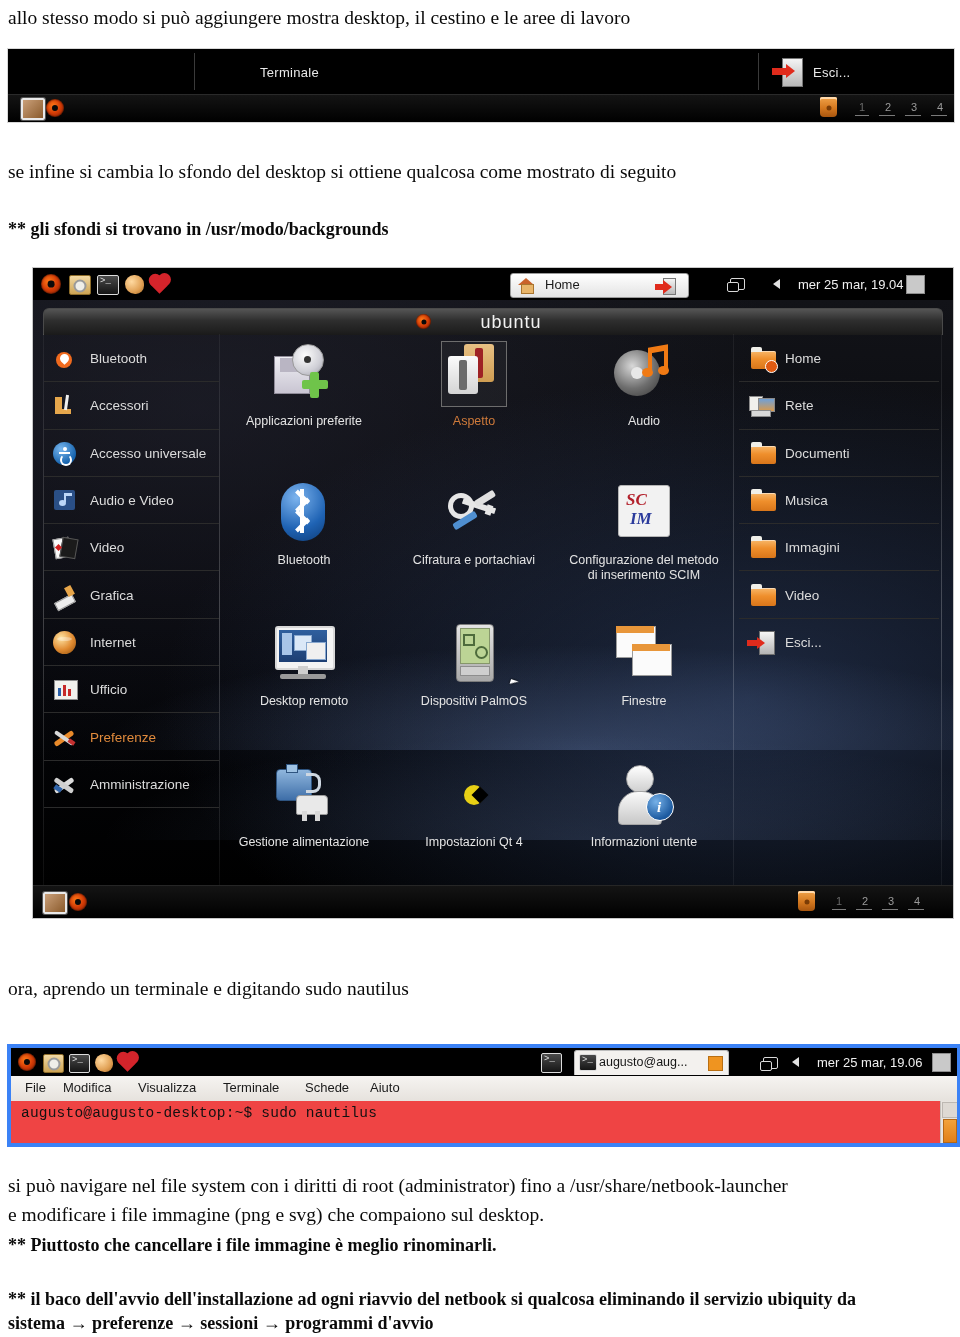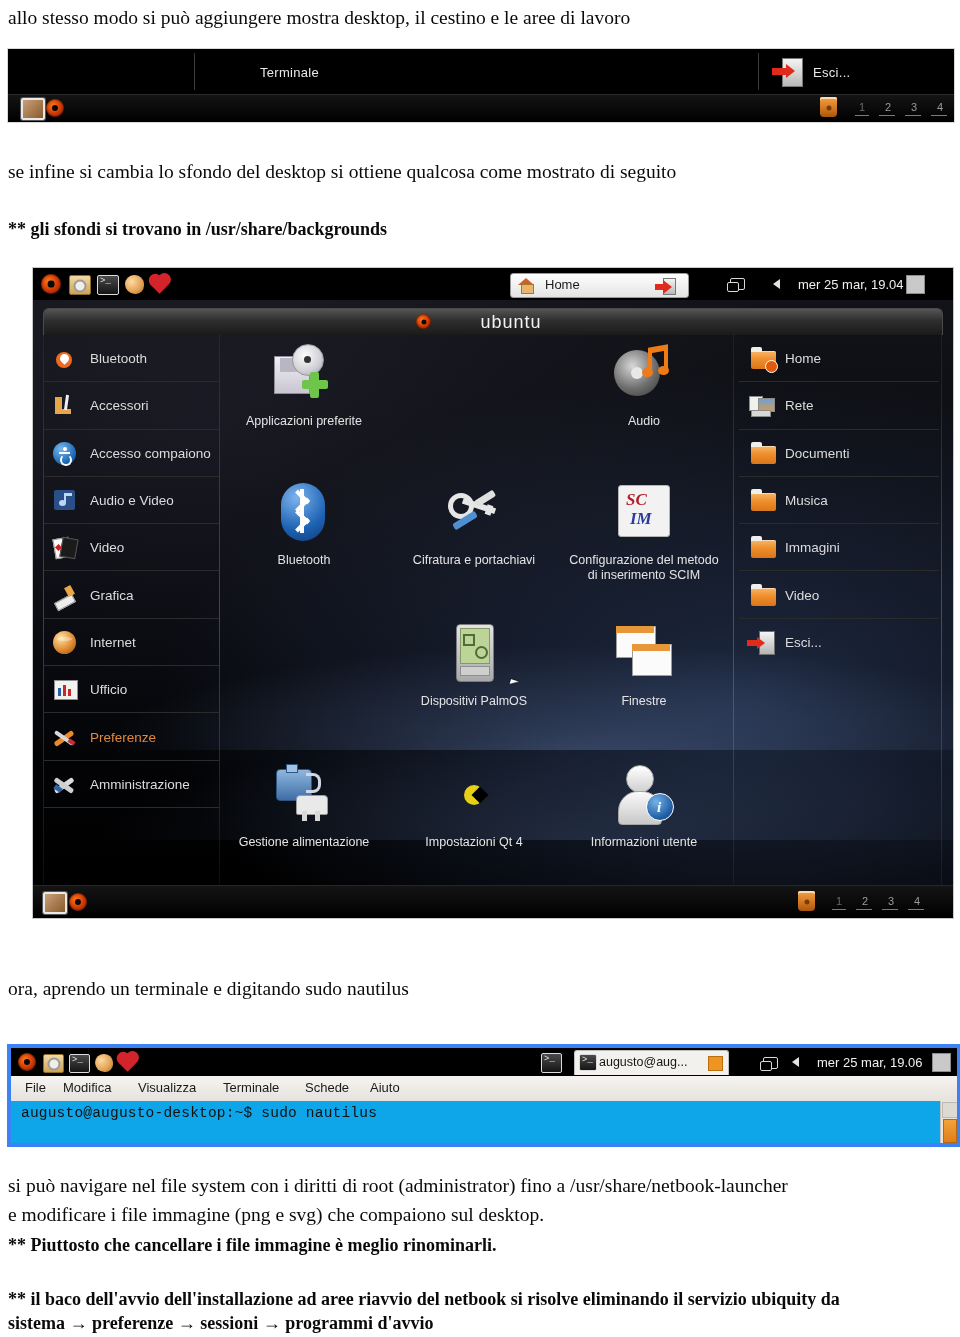--- a/index.html
+++ b/index.html
@@ -119,21 +119,21 @@
   .folder:before{content:"";position:absolute;left:0;top:-4px;width:11px;height:5px;border-radius:2px 2px 0 0;
       background:#f0f0ea;}
 
   
   #shot3{left:7px;top:1044px;width:946px;height:95px;border:4px solid #3b82f6;}
   .t-panel{position:absolute;left:0;top:0;width:100%;height:28px;background:#000;}
   .t-tabwhite{position:absolute;top:2px;height:24px;background:#f3f1ee;border:1px solid #bdbdbd;border-bottom:none;border-radius:3px 3px 0 0;}
   .t-menu{position:absolute;left:0;top:28px;width:100%;height:25px;
       background:linear-gradient(to bottom,#f6f4f1,#e6e2dd);border-bottom:1px solid #c4c0ba;}
   .t-menu .mi{position:absolute;top:4px;font-family:"Liberation Sans",sans-serif;font-size:13px;color:#1a1a1a;}
-  .t-body{position:absolute;left:0;top:53px;width:100%;bottom:0;background:#0ea5e9;}
+  .t-body{position:absolute;left:0;top:53px;width:100%;bottom:0;background:#ef4444;}
   .t-line{position:absolute;left:10px;top:4px;font-family:"Liberation Mono",monospace;
       font-size:14.5px;color:#111;letter-spacing:.2px;}
   .t-scroll{position:absolute;right:0;top:0;width:16px;bottom:0;background:#e8e4df;border-left:1px solid #c4c0ba;}
   .t-thumb{position:absolute;left:2px;top:18px;width:12px;height:22px;background:linear-gradient(to bottom,#f3a23a,#e07f18);border:1px solid #b56714;}
   .t-arrowbox{position:absolute;left:1px;top:1px;width:14px;height:14px;background:#ded9d3;border:1px solid #bdb8b2;}
 
   .termicon{position:absolute;background:linear-gradient(to bottom,#4a4a4a,#151515);
       border:1px solid #dcdcdc;border-radius:2px;}
   .termicon:after{content:">_";position:absolute;left:2px;top:0px;color:#e6e6e6;
       font-family:"Liberation Mono",monospace;font-size:9px;}
@@ -183,21 +183,21 @@
       <div class="wsnum" style="left:877px;top:52px;">2</div>
       <div class="ws-underline" style="left:871px;top:66px;width:16px;"></div>
       <div class="wsnum" style="left:903px;top:52px;">3</div>
       <div class="ws-underline" style="left:897px;top:66px;width:16px;"></div>
       <div class="wsnum" style="left:929px;top:52px;">4</div>
       <div class="ws-underline" style="left:923px;top:66px;width:16px;"></div>
     </div>
   </div>
 
   <div class="abs prose" style="left:8px;top:158px;width:944px;">se infine si cambia lo sfondo del desktop si ottiene qualcosa come mostrato di seguito</div>
-  <div class="abs prose bold" style="left:8px;top:215px;width:944px;">** gli sfondi si trovano in /usr/share/backgrounds</div>
+  <div class="abs prose bold" style="left:8px;top:215px;width:944px;">** gli sfondi si trovano in /usr/modo/backgrounds</div>
 
   <div class="shot" id="shot2">
 
     <div class="nb-top">
       <div class="ubu-logo ico" style="left:8px;top:6px;width:20px;height:20px;"></div>
       <div class="gearbox ico" style="left:36px;top:7px;width:20px;height:18px;"></div>
       <div class="termicon ico" style="left:64px;top:7px;width:20px;height:18px;"></div>
       <div class="shell ico" style="left:92px;top:7px;width:19px;height:19px;"></div>
       <div class="heart ico" style="left:120px;top:10px;width:13px;height:13px;"></div>
 
@@ -248,21 +248,21 @@
           </span>
           <span class="lbl">Accessori</span>
         </div>
         <div class="li">
           <span class="ic">
             <div style="position:absolute;left:1px;top:2px;width:23px;height:23px;border-radius:50%;background:radial-gradient(circle at 35% 30%,#79b7ef,#1663ad 70%)"></div>
             <div style="position:absolute;left:11px;top:7px;width:4px;height:4px;border-radius:50%;background:#fff"></div>
             <div style="position:absolute;left:7px;top:12px;width:11px;height:2.5px;background:#fff"></div>
             <div style="position:absolute;left:8px;top:14px;width:8px;height:8px;border:2.2px solid #fff;border-radius:50%;border-top-color:transparent"></div>
           </span>
-          <span class="lbl">Accesso compaiono</span>
+          <span class="lbl">Accesso universale</span>
         </div>
         <div class="li">
           <span class="ic">
             <div style="position:absolute;left:2px;top:3px;width:21px;height:20px;background:#2a4f86;border-radius:2px"></div>
             <div style="position:absolute;left:7px;top:13px;width:7px;height:6px;border-radius:50%;background:#bcd6f7"></div>
             <div style="position:absolute;left:12px;top:6px;width:2.2px;height:9px;background:#bcd6f7"></div>
             <div style="position:absolute;left:12px;top:6px;width:8px;height:3px;background:#bcd6f7"></div>
           </span>
           <span class="lbl">Audio e Video</span>
         </div>
@@ -319,20 +319,29 @@
         <div class="grid-cell" style="left: 6px; top: 6px;">
           <div class="glyph">
             <div style="position:absolute;left:2px;top:14px;width:34px;height:36px;background:linear-gradient(to bottom,#efeff4,#c9c5d2);border:1px solid #8f8b98"></div>
             <div style="position:absolute;left:8px;top:16px;width:20px;height:14px;background:#b9b5c3"></div>
             <div style="position:absolute;left:20px;top:2px;width:30px;height:30px;border-radius:50%;background:radial-gradient(circle at 40% 35%,#fdfdfd,#cfcfd6 60%,#9a9aa6 100%);border:1px solid #999"></div>
             <div style="position:absolute;left:32px;top:14px;width:7px;height:7px;border-radius:50%;background:#333"></div>
             <div style="position:absolute;left:30px;top:38px;width:26px;height:9px;background:#6fc44a;border-radius:2px"></div>
             <div style="position:absolute;left:38px;top:30px;width:9px;height:26px;background:#6fc44a;border-radius:2px"></div>
           </div>
           <div class="cap">Applicazioni preferite</div>
+        </div>
+        <div class="grid-cell hover" style="left: 176px; top: 6px;">
+          <div class="glyph">
+            <div style="position:absolute;left:22px;top:2px;width:30px;height:38px;background:linear-gradient(to bottom,#e8c184,#cf9d52);border-radius:3px"></div>
+            <div style="position:absolute;left:33px;top:6px;width:8px;height:30px;background:#9e2224;border-radius:2px"></div>
+            <div style="position:absolute;left:6px;top:14px;width:30px;height:38px;background:linear-gradient(to bottom,#fbfbfb,#d4d4d4);border-radius:3px"></div>
+            <div style="position:absolute;left:17px;top:18px;width:8px;height:30px;background:#6b6b6b;border-radius:2px"></div>
+          </div>
+          <div class="cap sel">Aspetto</div>
         </div>
         <div class="grid-cell" style="left: 346px; top: 6px;">
           <div class="glyph">
             <div style="position:absolute;left:2px;top:8px;width:46px;height:46px;border-radius:50%;background:radial-gradient(circle at 40% 35%,#d8d8d8,#6e6e6e 55%,#343434 100%)"></div>
             <div style="position:absolute;left:19px;top:25px;width:12px;height:12px;border-radius:50%;background:#e8e8e8"></div>
             <div style="position:absolute;left:36px;top:6px;width:4px;height:24px;background:#f07a14"></div>
             <div style="position:absolute;left:36px;top:4px;width:20px;height:6px;background:#f07a14;transform:skewY(-10deg)"></div>
             <div style="position:absolute;left:52px;top:6px;width:4px;height:22px;background:#f07a14"></div>
             <div style="position:absolute;left:30px;top:26px;width:11px;height:9px;border-radius:50%;background:#f07a14"></div>
             <div style="position:absolute;left:46px;top:24px;width:11px;height:9px;border-radius:50%;background:#f07a14"></div>
@@ -360,20 +369,32 @@
           </div>
           <div class="cap">Cifratura e portachiavi</div>
         </div>
         <div class="grid-cell" style="left: 346px; top: 145px;">
           <div class="glyph">
             <div style="position:absolute;left:6px;top:4px;width:50px;height:50px;background:#f2f2f2;border:1px solid #b5b5b5;border-radius:3px"></div>
             <div style="position:absolute;left:14px;top:9px;font-family:'Liberation Serif',serif;font-size:17px;font-style:italic;color:#b21f2a;font-weight:bold">SC</div>
             <div style="position:absolute;left:18px;top:28px;font-family:'Liberation Serif',serif;font-size:17px;font-style:italic;color:#2b3b9c;font-weight:bold">IM</div>
           </div>
           <div class="cap">Configurazione del metodo di inserimento SCIM</div>
+        </div>
+        <div class="grid-cell" style="left: 6px; top: 286px;">
+          <div class="glyph">
+            <div style="position:absolute;left:3px;top:4px;width:56px;height:40px;background:#f4f4f4;border:2px solid #d8d8d8;border-radius:3px"></div>
+            <div style="position:absolute;left:7px;top:8px;width:48px;height:32px;background:linear-gradient(to bottom,#2f5f9e,#1d3f73)"></div>
+            <div style="position:absolute;left:10px;top:11px;width:10px;height:22px;background:#a8c5e8"></div>
+            <div style="position:absolute;left:22px;top:13px;width:16px;height:14px;background:#dbe8f7;border:1px solid #88a8cf"></div>
+            <div style="position:absolute;left:34px;top:20px;width:18px;height:16px;background:#f0f0f0;border:1px solid #88a8cf"></div>
+            <div style="position:absolute;left:26px;top:44px;width:10px;height:8px;background:#cfcfcf"></div>
+            <div style="position:absolute;left:8px;top:52px;width:46px;height:5px;background:#9a9a9a;border-radius:2px"></div>
+          </div>
+          <div class="cap">Desktop remoto</div>
         </div>
         <div class="grid-cell" style="left: 176px; top: 286px;">
           <div class="glyph">
             <div style="position:absolute;left:14px;top:2px;width:36px;height:56px;background:linear-gradient(to bottom,#e4e4e4,#a9a9a9);border:1px solid #7c7c7c;border-radius:4px"></div>
             <div style="position:absolute;left:18px;top:6px;width:28px;height:34px;background:#bcd495;border:1px solid #86976b"></div>
             <div style="position:absolute;left:21px;top:12px;width:8px;height:8px;border:2px solid #4e6b3c"></div>
             <div style="position:absolute;left:33px;top:24px;width:9px;height:9px;border:2px solid #4e6b3c;border-radius:50%"></div>
             <div style="position:absolute;left:18px;top:44px;width:28px;height:8px;background:#cfcfcf;border:1px solid #8e8e8e"></div>
           </div>
           <div class="cap">Dispositivi PalmOS</div>
@@ -520,16 +541,16 @@
       <div class="t-scroll">
         <div class="t-arrowbox"></div>
         <div class="t-thumb"></div>
       </div>
     </div>
   </div>
 
   <div class="abs prose" style="left:8px;top:1172px;width:944px;">si può navigare nel file system con i diritti di root (administrator) fino a /usr/share/netbook-launcher</div>
   <div class="abs prose" style="left:8px;top:1201px;width:944px;">e modificare i file immagine (png e svg) che compaiono sul desktop.</div>
   <div class="abs prose bold" style="left:8px;top:1231px;width:944px;">** Piuttosto che cancellare i file immagine è meglio rinominarli.</div>
-  <div class="abs prose bold" style="left:8px;top:1285px;width:944px;">** il baco dell'avvio dell'installazione ad aree riavvio del netbook si risolve eliminando il servizio ubiquity da</div>
+  <div class="abs prose bold" style="left:8px;top:1285px;width:944px;">** il baco dell'avvio dell'installazione ad ogni riavvio del netbook si qualcosa eliminando il servizio ubiquity da</div>
   <div class="abs prose bold" style="left:8px;top:1309px;width:944px;">sistema → preferenze → sessioni → programmi d'avvio</div>
 
 </div>
 
 </body></html>

